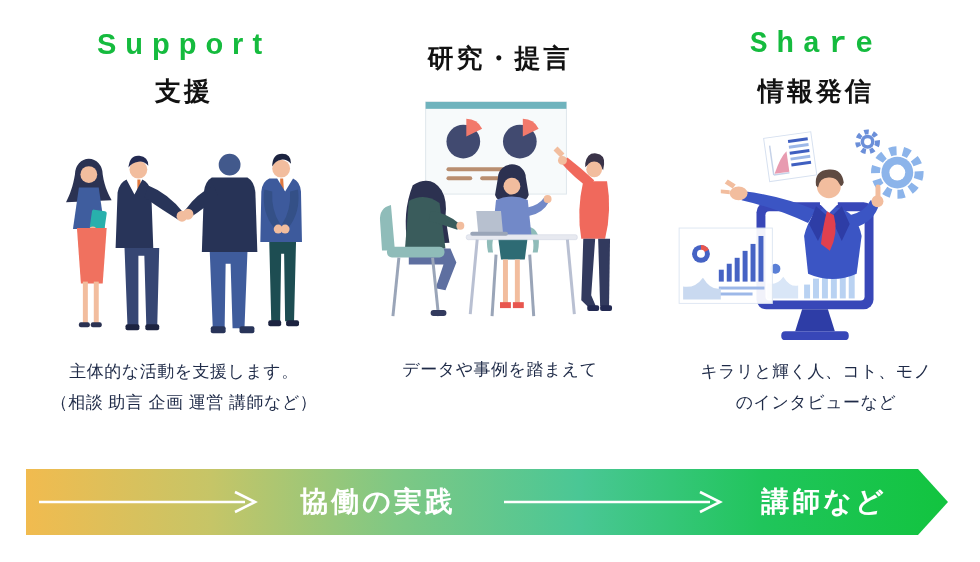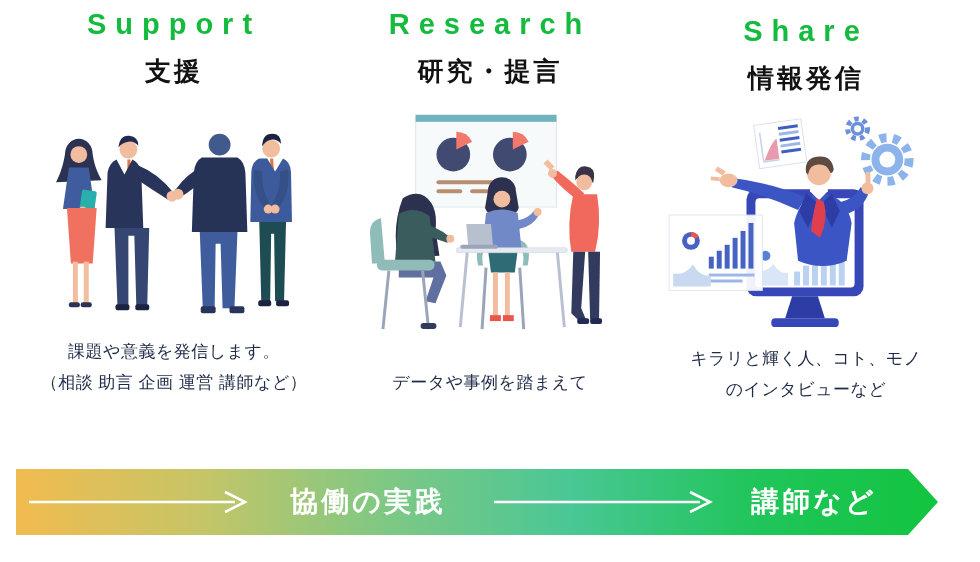--- a/index.html
+++ b/index.html
@@ -8,41 +8,41 @@
     --banner-text:#ffffff;
   }
   *{box-sizing:border-box;}
   html,body{margin:0;padding:0;}
   body{
     width:980px;height:562px;overflow:hidden;background:#ffffff;
     font-family:"Liberation Sans","DejaVu Sans",sans-serif;
     position:relative;
   }
   .columns{
-    display:flex;justify-content:center;
-    padding:8px 6px 0 6px;
+    display:flex;justify-content:flex-end;
+    padding:28px 6px 0 6px;
   }
   .col{width:316px;text-align:center;}
   .en-title{
     margin:0;color:var(--green);
     font-size:29px;font-weight:bold;letter-spacing:9px;
   }
-  .col-share .en-title{margin-top:7px;}
+  .col-share .en-title{font-family:Liberation Mono, monospace;}
   .ja-title{
     margin:13px 0 0 0;color:#121212;
     font-size:26px;font-weight:600;letter-spacing:3px;
   }
   .illus{height:232px;margin-top:12px;display:flex;justify-content:center;align-items:flex-end;}
   .illus svg{display:block;}
   .desc{
     margin:4px 0 0 0;color:var(--body-text);
     font-size:17px;line-height:1.82;letter-spacing:0.5px;
   }
   .banner{
-    position:absolute;left:16px;top:469px;width:922px;height:66px;
+    position:absolute;left:26px;top:469px;width:922px;height:66px;
     background:linear-gradient(90deg,#f1bb4f 0%,#c6c567 30%,#7fc884 48%,#4ac795 62%,#20c55b 80%,#12c43f 100%);
     clip-path:polygon(0 0, calc(100% - 30px) 0, 100% 50%, calc(100% - 30px) 100%, 0 100%);
   }
   .banner .stage{
     position:absolute;top:50%;transform:translateY(-50%);
     color:var(--banner-text);font-size:28px;font-weight:600;letter-spacing:3px;
     text-align:center;white-space:nowrap;
   }
   .stage-1{left:262px;width:180px;}
   .stage-2{left:722px;width:152px;}
@@ -107,27 +107,26 @@
           <path d="M265 67 q3 23 -10 39 l-6 -4 q9 -14 8 -33z" fill="#345087"></path>
           <circle cx="245" cy="107" r="4.5" fill="#f2bd9e"></circle>
           <circle cx="252" cy="107" r="4.5" fill="#f2bd9e"></circle>
           <path d="M236 120 l2 80 h9 l1 -68 3 0 1 68 h9 l2 -80z" fill="#1d4d52"></path>
           <rect x="235" y="199" width="13" height="6" rx="2" fill="#1c2340"></rect>
           <rect x="253" y="199" width="13" height="6" rx="2" fill="#1c2340"></rect>
         </g>
       </svg>
     </div>
     <p class="desc">
-      <span>課題や意義を発信します。</span><br>
+      <span>主体的な活動を支援します。</span><br>
       <span>（相談 助言 企画 運営 講師など）</span>
     </p>
   </section>
 
   <section class="col col-research">
-    <h2 class="en-title">Research</h2>
     <h3 class="ja-title">研究・提言</h3>
     <div class="illus">
       <svg width="300" height="230" viewBox="0 0 300 232">
 
         <g>
           <rect x="75" y="12" width="142" height="93" fill="#f7fafb" stroke="#dfe7ec"></rect>
           <rect x="75" y="12" width="142" height="7" fill="#6fb3bd"></rect>
           <circle cx="113" cy="52" r="17" fill="#414a70"></circle>
           <path d="M116 47 L116 29 A18 18 0 0 1 132 39 Z" fill="#f2796b"></path>
           <circle cx="170" cy="52" r="17" fill="#414a70"></circle>

